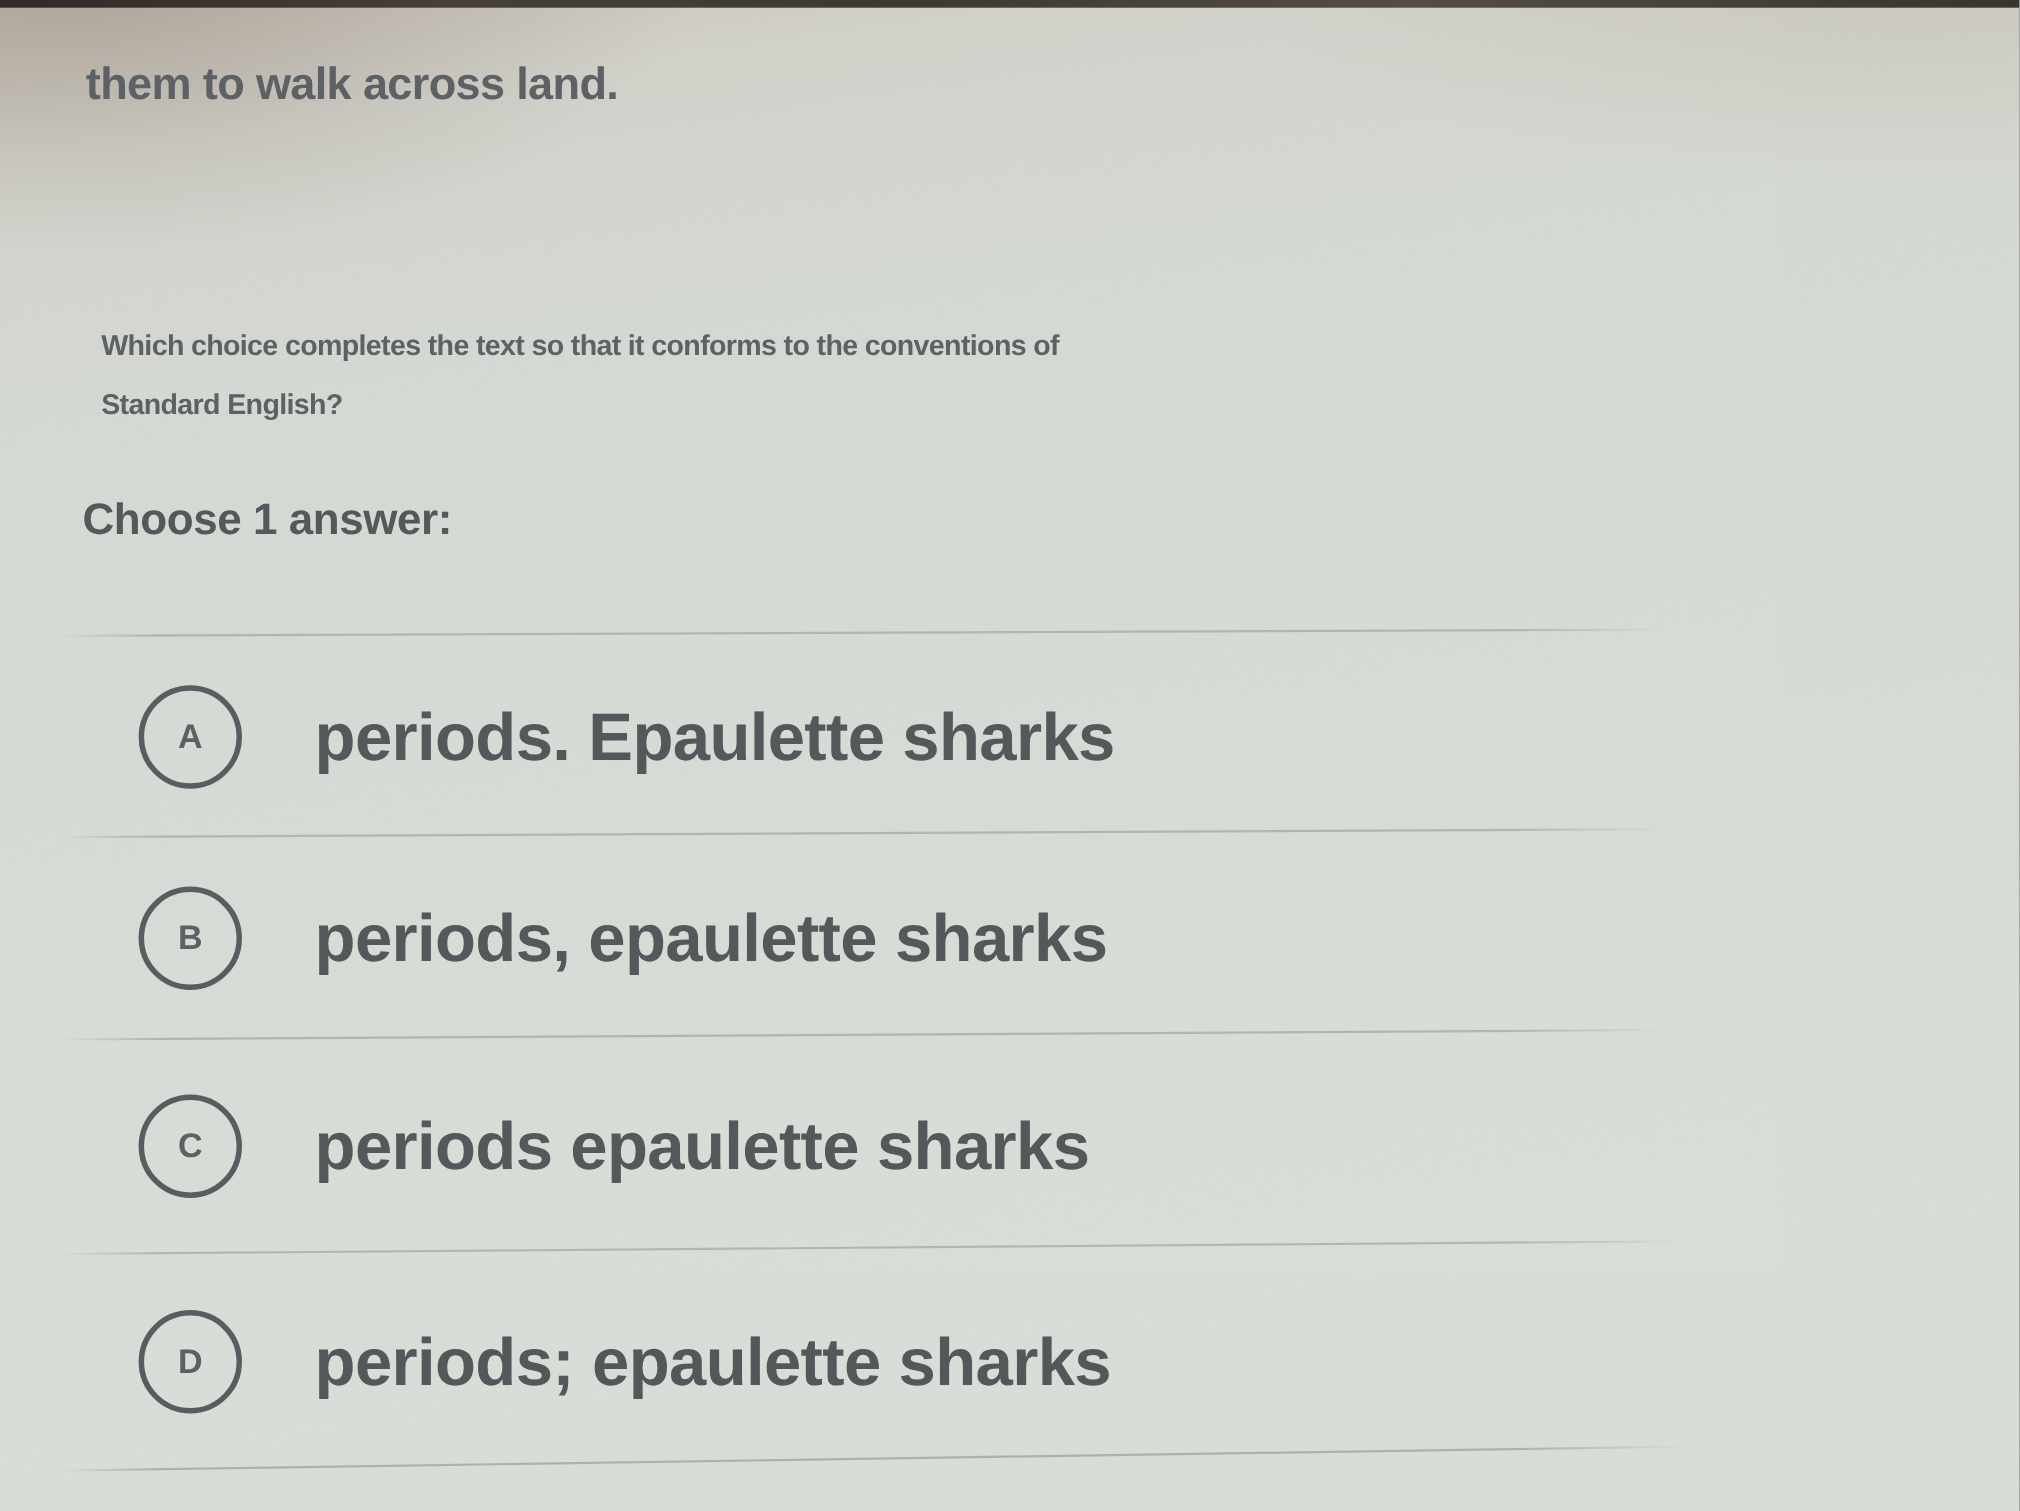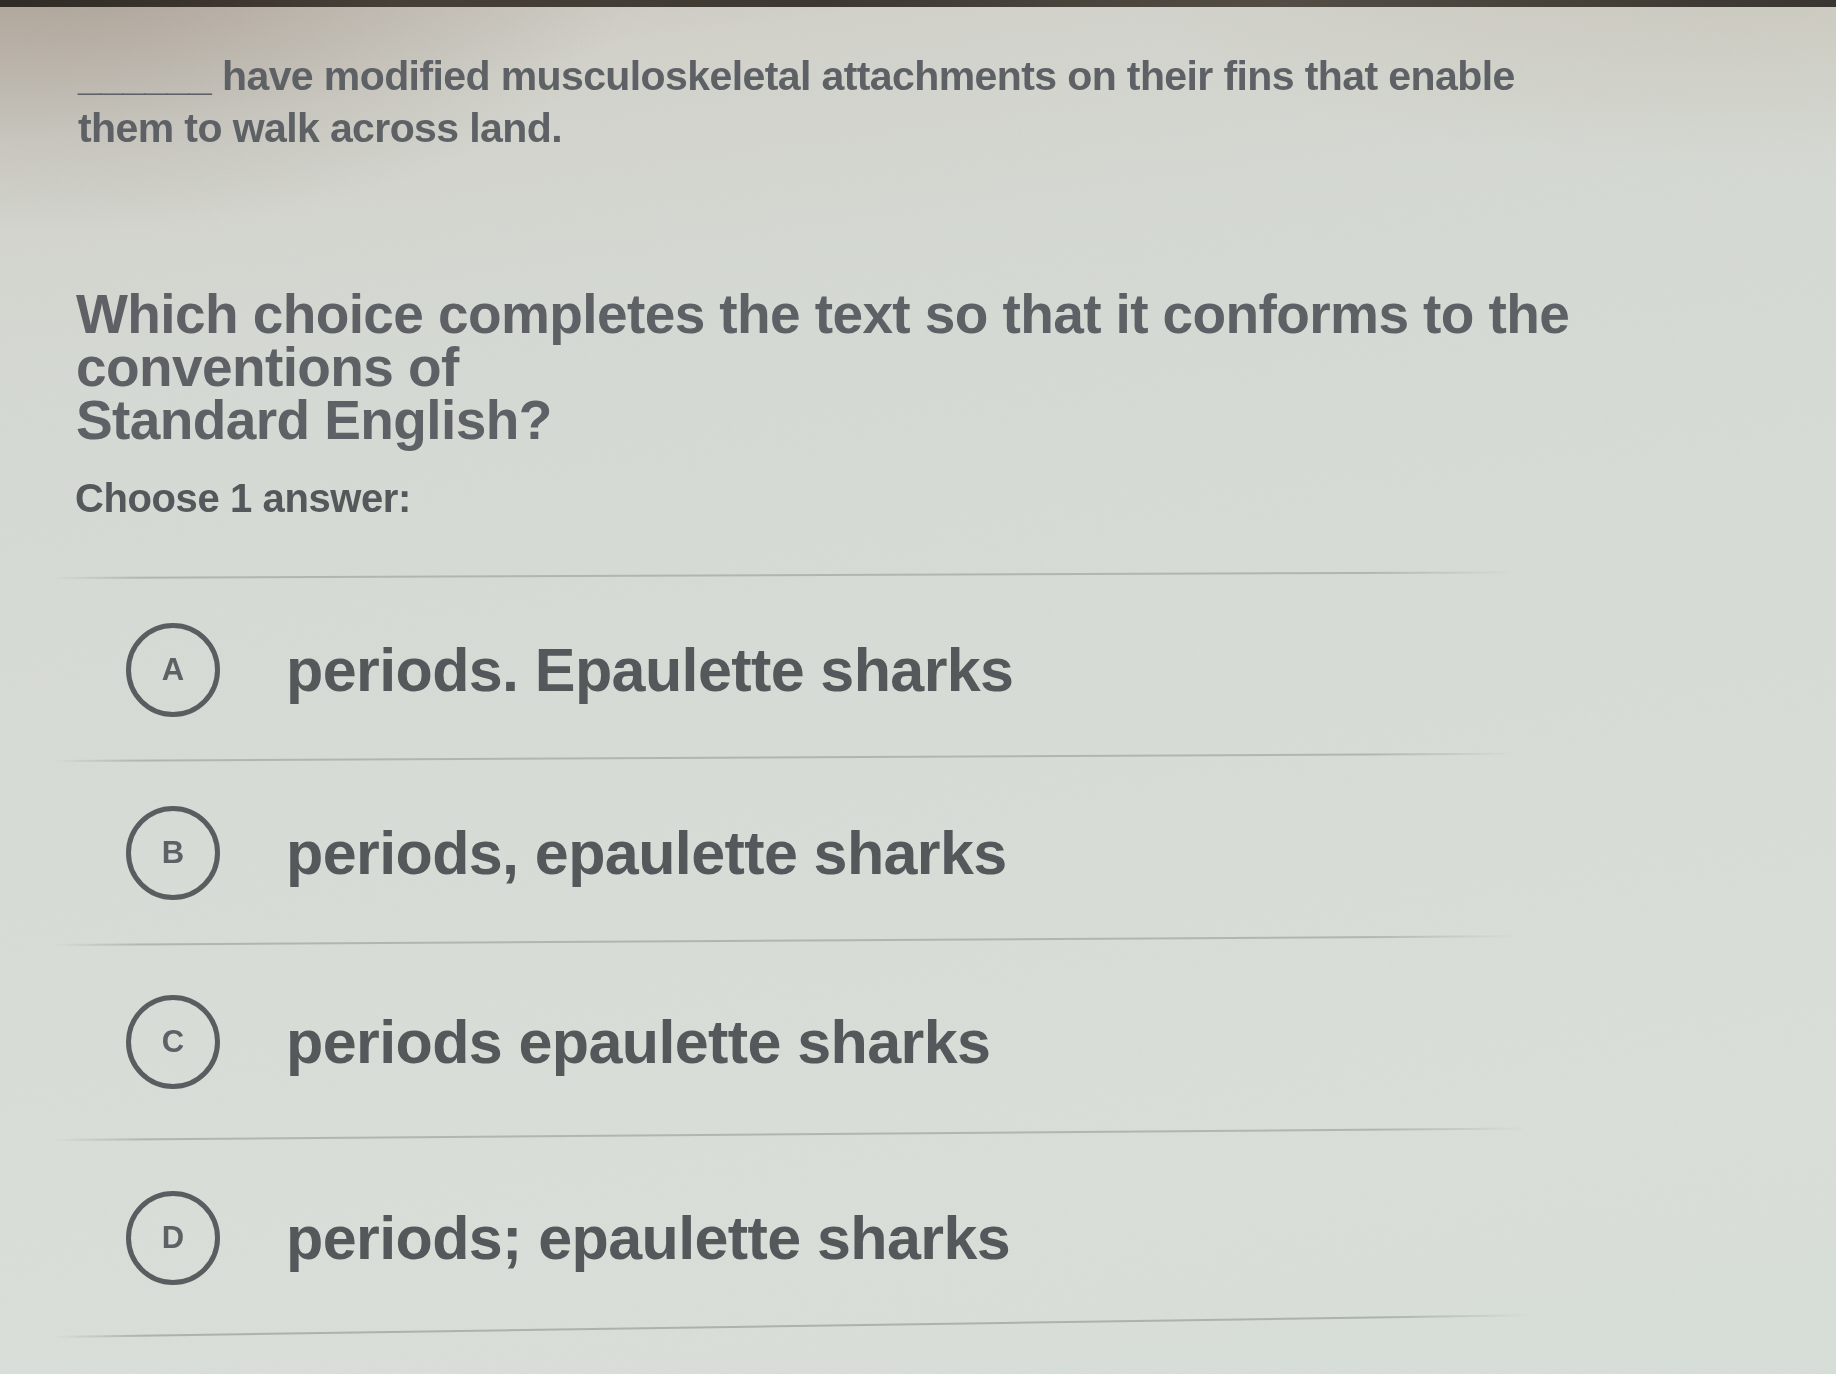--- a/index.html
+++ b/index.html
@@ -14,23 +14,23 @@
       linear-gradient(172deg, var(--bg-warm-top,#c8c0b6) 0%, #d2d2cb 9%, #d5d9d3 24%, var(--bg-cool-main,#d7dcd6) 55%, #d9ded8 82%, #d7ddd7 100%);
   }
   .photo-edge{
     position:absolute;top:0;left:0;right:0;height:7px;
     background:linear-gradient(90deg,#231e19 0%,#3a332b 22%,#2e2922 45%,#474038 70%,#353028 88%,#2a2722 100%);
     opacity:.92;
   }
   .content{position:absolute;inset:0;filter:blur(0.55px);}
   .passage{position:absolute;top:50px;left:78px;color:var(--text,#5c6064);
     font-size:41px;font-weight:600;letter-spacing:-0.6px;line-height:52px;}
-  .question{position:absolute;top:288px;left:76px;color:var(--text,#5c6064);
-    font-size:55px;font-weight:600;letter-spacing:-0.6px;line-height:53px;}
-  .choose{position:absolute;top:476px;left:75px;color:var(--text-strong,#4e5255);
+  .question{position:absolute;top:288px;left:92px;color:var(--text,#5c6064);
+    font-size:26px;font-weight:600;letter-spacing:-0.6px;line-height:53px;}
+  .choose{position:absolute;top:450px;left:75px;color:var(--text-strong,#4e5255);
     font-size:40px;font-weight:700;letter-spacing:-0.4px;}
   .divider{position:absolute;left:55px;width:1458px;height:2px;
     background:linear-gradient(90deg, rgba(150,156,150,0) 0%, var(--divider,#a9afa9) 6%, var(--divider,#a9afa9) 90%, rgba(150,156,150,0) 100%);
     opacity:.85;transform-origin:left center;}
   .d1{top:577px;transform:rotate(-0.22deg);}
   .d2{top:760px;transform:rotate(-0.28deg);}
   .d3{top:944px;transform:rotate(-0.34deg);}
   .d4{top:1139px;transform:rotate(-0.45deg);width:1470px;}
   .d5{top:1336px;transform:rotate(-0.85deg);width:1475px;opacity:.95;}
   .option{position:absolute;left:126px;display:flex;align-items:center;gap:66px;height:94px;cursor:pointer;}
@@ -48,21 +48,20 @@
   .opt-text{font-size:61px;font-weight:600;color:var(--text-strong,#53575a);letter-spacing:-0.6px;white-space:nowrap;}
   .noise{position:absolute;inset:0;width:100%;height:100%;opacity:.35;pointer-events:none;}
 </style>
 </head>
 <body>
 
 <div class="screen">
   <div class="content">
 
     <div class="passage">
-      <div class="pline">______ have modified musculoskeletal attachments on their fins that enable</div>
       <div class="pline">them to walk across land.</div>
     </div>
 
     <div class="question">
       <div class="qline">Which choice completes the text so that it conforms to the conventions of</div>
       <div class="qline">Standard English?</div>
     </div>
 
     <div class="choose">Choose 1 answer:</div>
 

